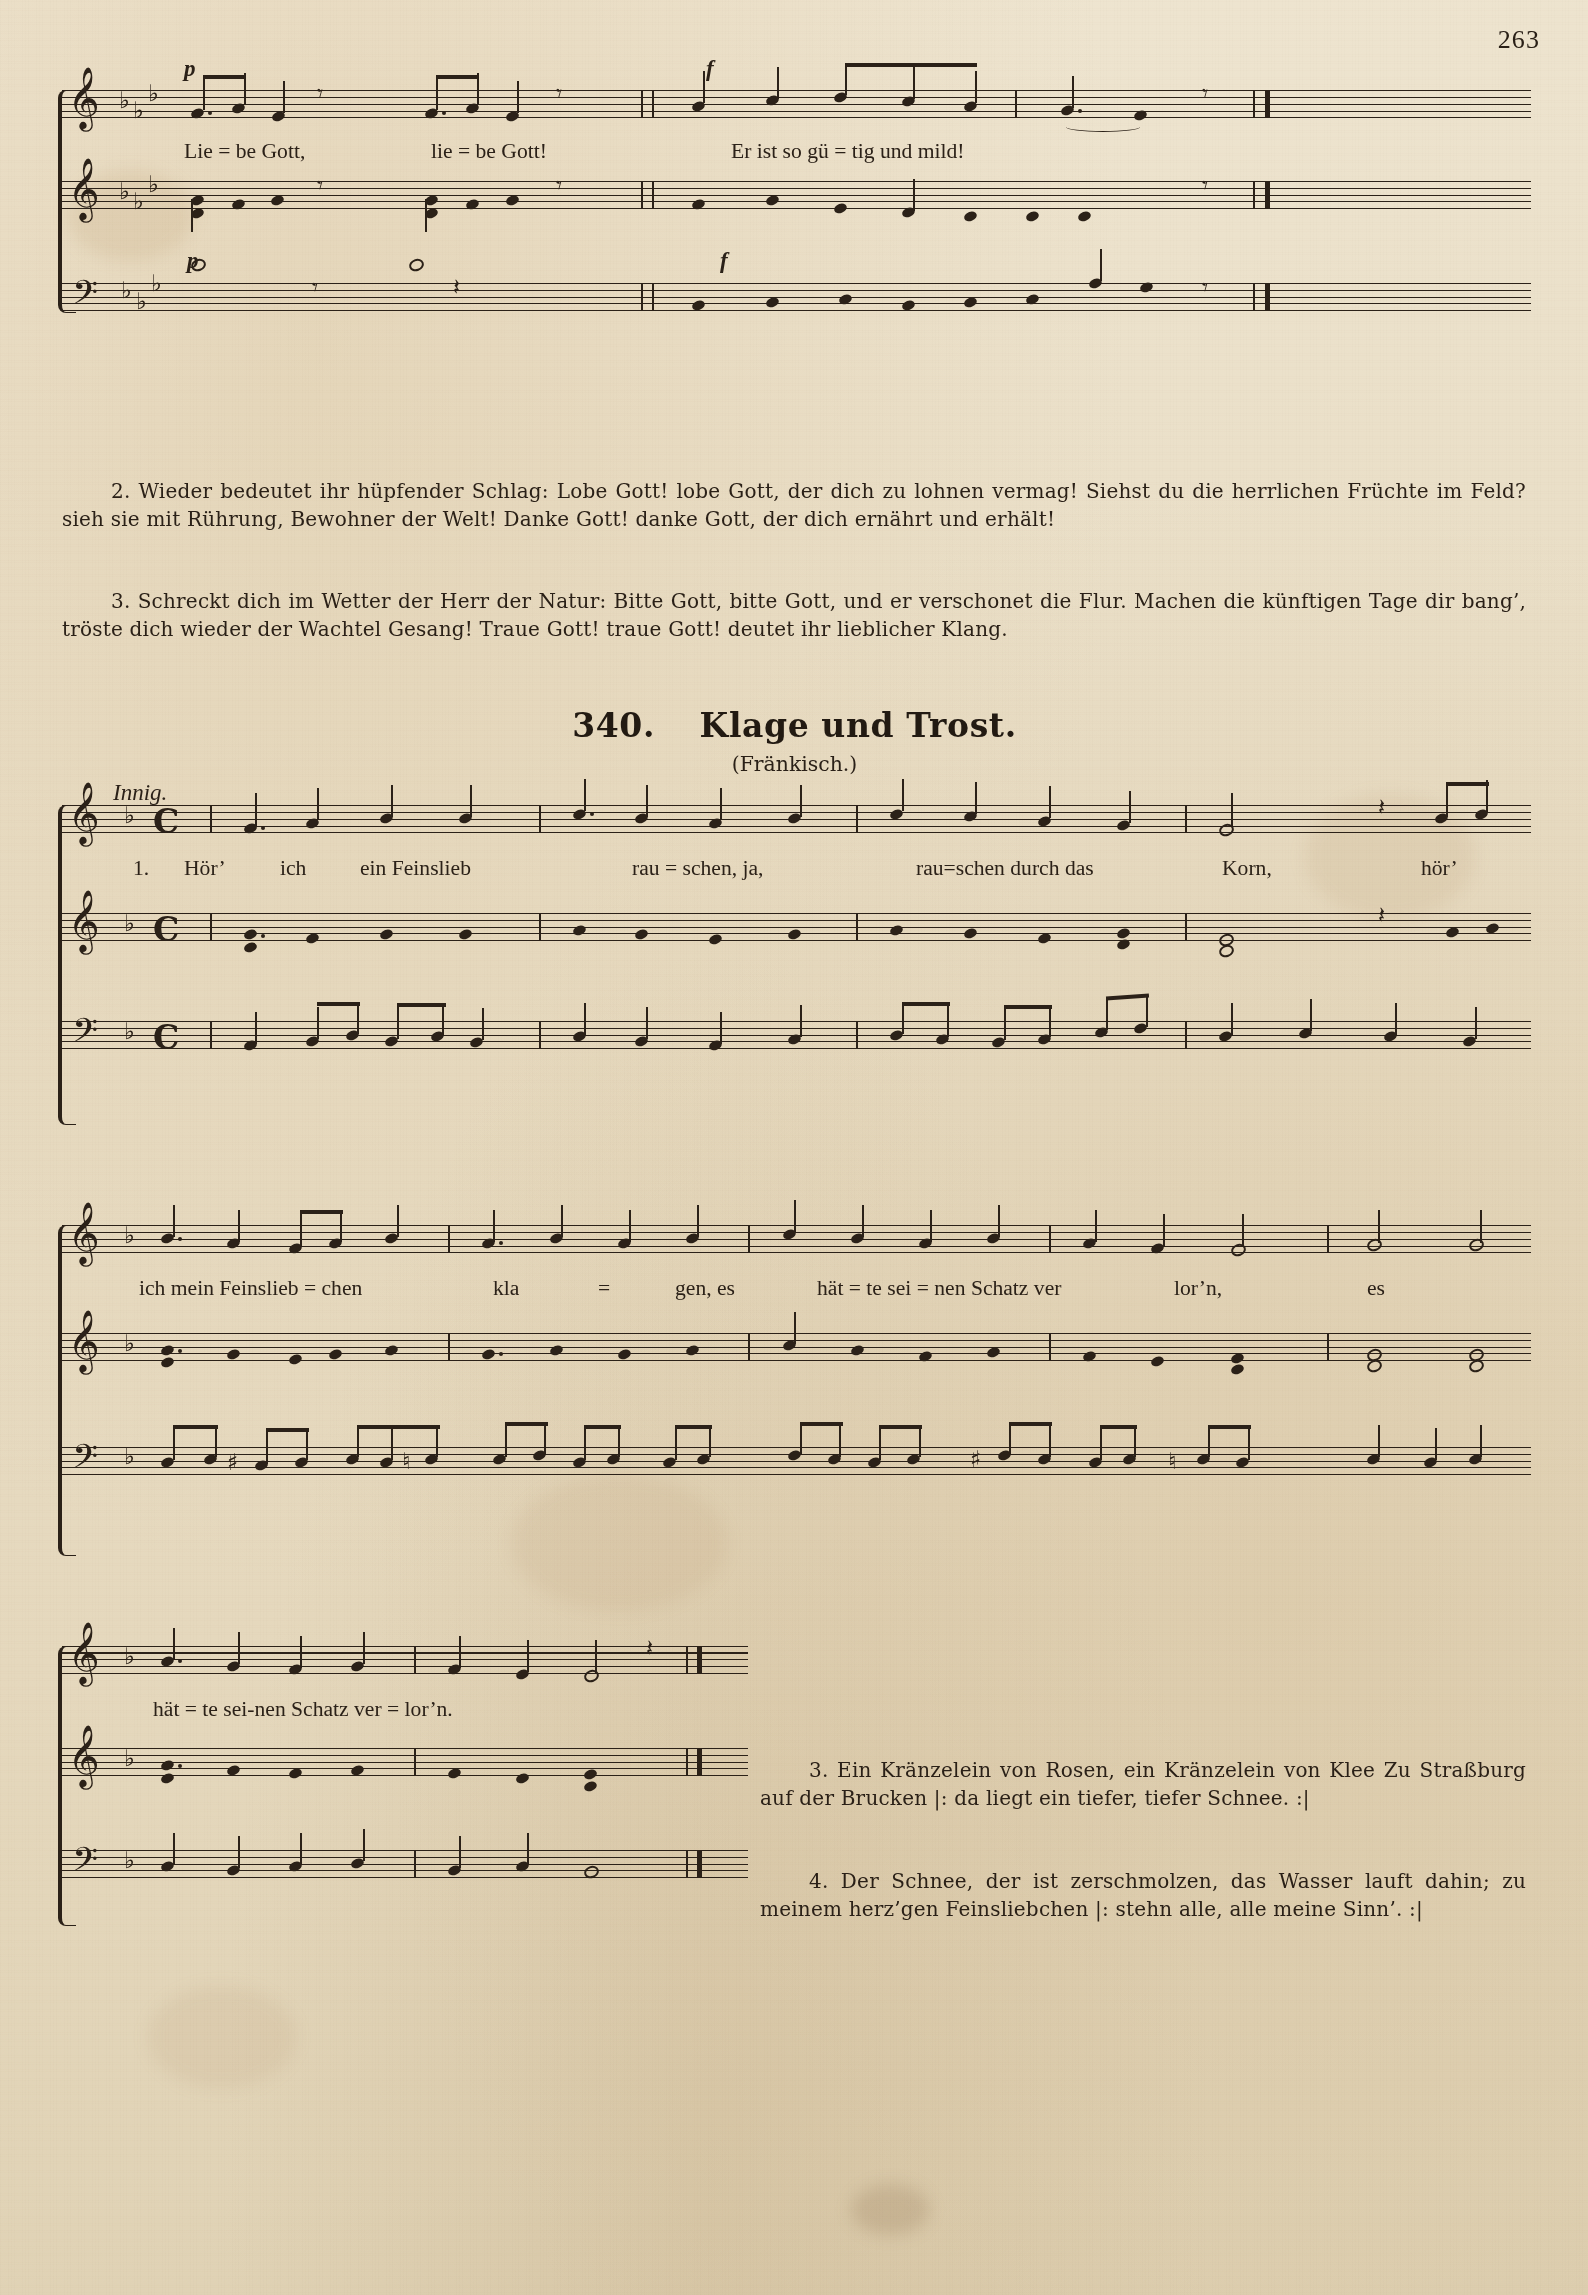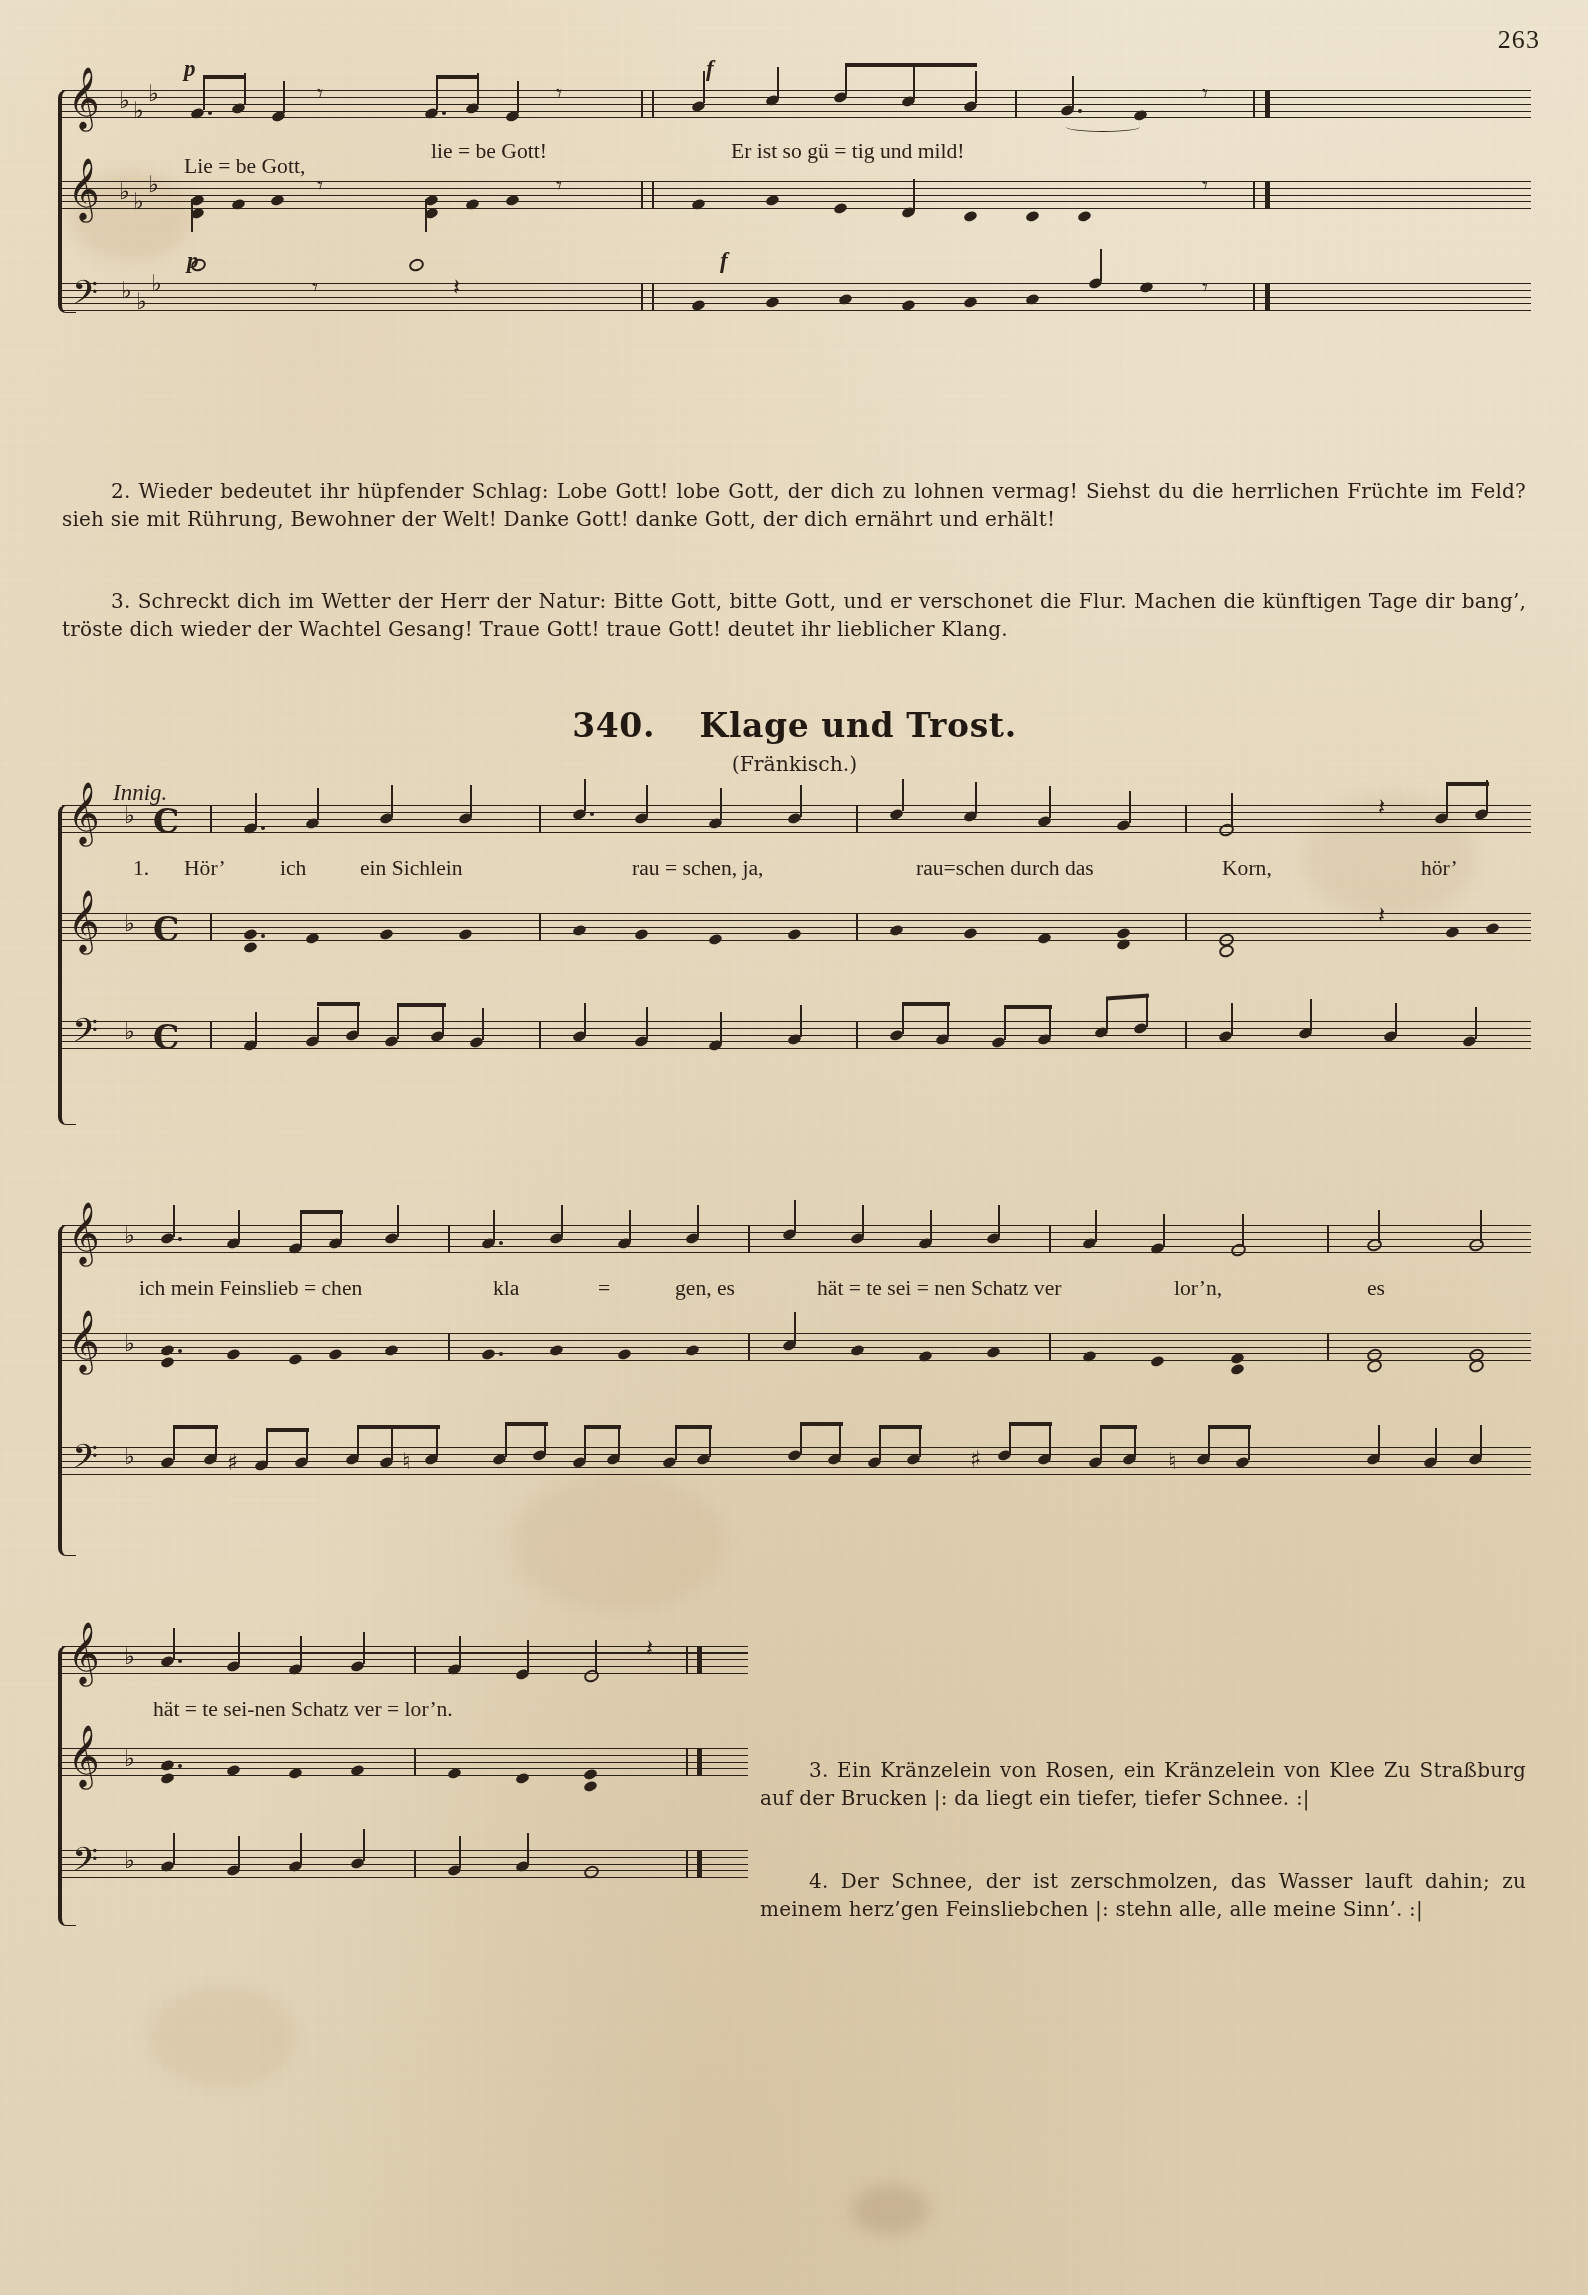--- a/index.html
+++ b/index.html
@@ -282,21 +282,21 @@
     <div class="nh" style="left:999px;top:27px;"></div>
     <div class="stem" style="left:1010px;top:-3.4px;height:32px;"></div>
     <div class="flagdot" style="left:1016px;top:29.5px;"></div>
     <div class="nh" style="left:1072px;top:32px;"></div>
     <div class="slur" style="left:1004px;top:43px;width:74px;"></div>
     <div class="rest" style="left:1140px;top:3.4px;">𝄾</div>
 
     <div class="barline thick" style="left:1203px;top:11.3px;height:28px;"></div>
     <div class="barline" style="left:1191px;top:11.3px;height:28px;"></div>
 
-    <div class="lyric" style="left:122px;top:75px;">Lie = be Gott,</div>
+    <div class="lyric" style="left:122px;top:60px;">Lie = be Gott,</div>
     <div class="lyric" style="left:369px;top:60px;">lie = be Gott!</div>
     <div class="lyric" style="left:669px;top:60px;">Er ist so gü = tig und mild!</div>
 
     <div class="staff" style="top:102px;">
       <div class="ln"></div>
         <div class="ln"></div>
         <div class="ln"></div>
         <div class="ln"></div>
         <div class="ln"></div>
     </div>
@@ -444,21 +444,21 @@
     <div class="rest" style="left:1316px;top:2.3px;">𝄽</div>
     <div class="nh" style="left:1373px;top:20.4px;"></div>
     <div class="stem" style="left:1384px;top:-9px;height:32px;"></div>
     <div class="nh" style="left:1413px;top:16px;"></div>
     <div class="stem" style="left:1424px;top:-13.6px;height:32px;"></div>
     <div class="beam" style="left:1384px;top:-12.5px;width:43px;"></div>
 
     <div class="lyric" style="left:71px;top:62px;">1.</div>
     <div class="lyric" style="left:122px;top:62px;">Hör’</div>
     <div class="lyric" style="left:218px;top:62px;">ich</div>
-    <div class="lyric" style="left:298px;top:62px;">ein Sichlein</div>
+    <div class="lyric" style="left:298px;top:62px;">ein Feinslieb</div>
     <div class="lyric" style="left:570px;top:62px;">rau = schen, ja,</div>
     <div class="lyric" style="left:854px;top:62px;">rau=schen durch das</div>
     <div class="lyric" style="left:1160px;top:62px;">Korn,</div>
     <div class="lyric" style="left:1359px;top:62px;">hör’</div>
 
     <div class="staff" style="top:119px;">
       <div class="ln"></div>
         <div class="ln"></div>
         <div class="ln"></div>
         <div class="ln"></div>

